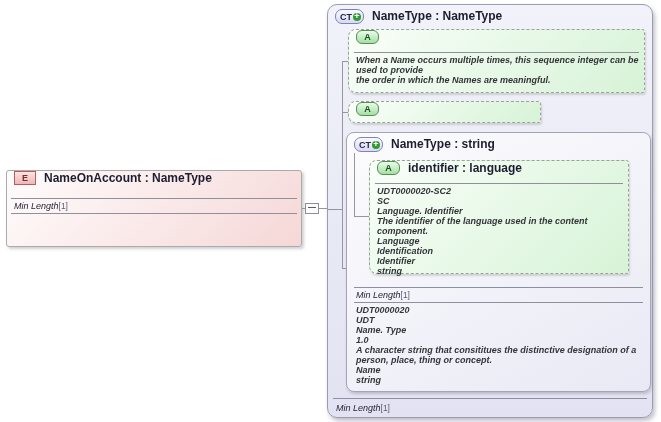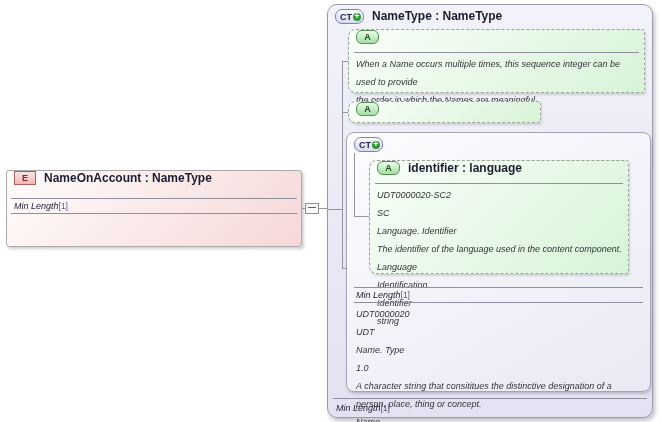--- a/index.html
+++ b/index.html
@@ -70,22 +70,22 @@
     background:#2f9a35; color:#ffffff; font-size:9px; font-weight:bold;
     line-height:7px; text-align:center;
   }
 
   
   .sep { position:absolute; height:0; border-top:1px solid #8f8f9f; }
   .facet { position:absolute; display:flex; font-size:9px; height:11px; align-items:baseline; }
   .facet .lbl { font-style:italic; color:#1e1e30; }
   .facet .val { color:#5a5a78; font-size:8.5px; }
   .ann {
-    position:absolute; font-style:italic; font-size:9px; line-height:18px;
-    color:#343438; white-space:pre-line;
+    position:absolute; font-style:italic; font-size:9px; line-height:10px;
+    color:#343438; white-space:pre-line;font-weight:bold;
   }
 
   
   .line { position:absolute; background:#96969e; }
   .toggle {
     position:absolute; left:305px; top:203px; width:12px; height:9px;
     background:#fdfdfd; border:1px solid #8d8d9b;
   }
   .toggle::after {
     content:""; position:absolute; left:2px; right:2px; top:3px;
@@ -147,20 +147,21 @@
     <div class="box ct-box-inner">
 
       <div class="line" style="left:7px; top:20px; width:1px; height:64px;"></div>
       <div class="line" style="left:7px; top:83px; width:15px; height:1px;"></div>
 
       <div class="hdr" style="top:4px;">
         <span class="pill-ct">
           <span>CT</span>
           <span class="plus">+</span>
         </span>
+        <span class="hdr-title">NameType : string</span>
       </div>
 
       <div class="box attr-box attr-lang">
         <div class="hdr">
           <span class="pill-a">A</span>
           <span class="hdr-title">identifier : language</span>
         </div>
         <div class="sep" style="left:5px; right:5px; top:22px;"></div>
         <div class="ann" style="left:7px; right:4px; top:25px;">UDT0000020-SC2
 SC

